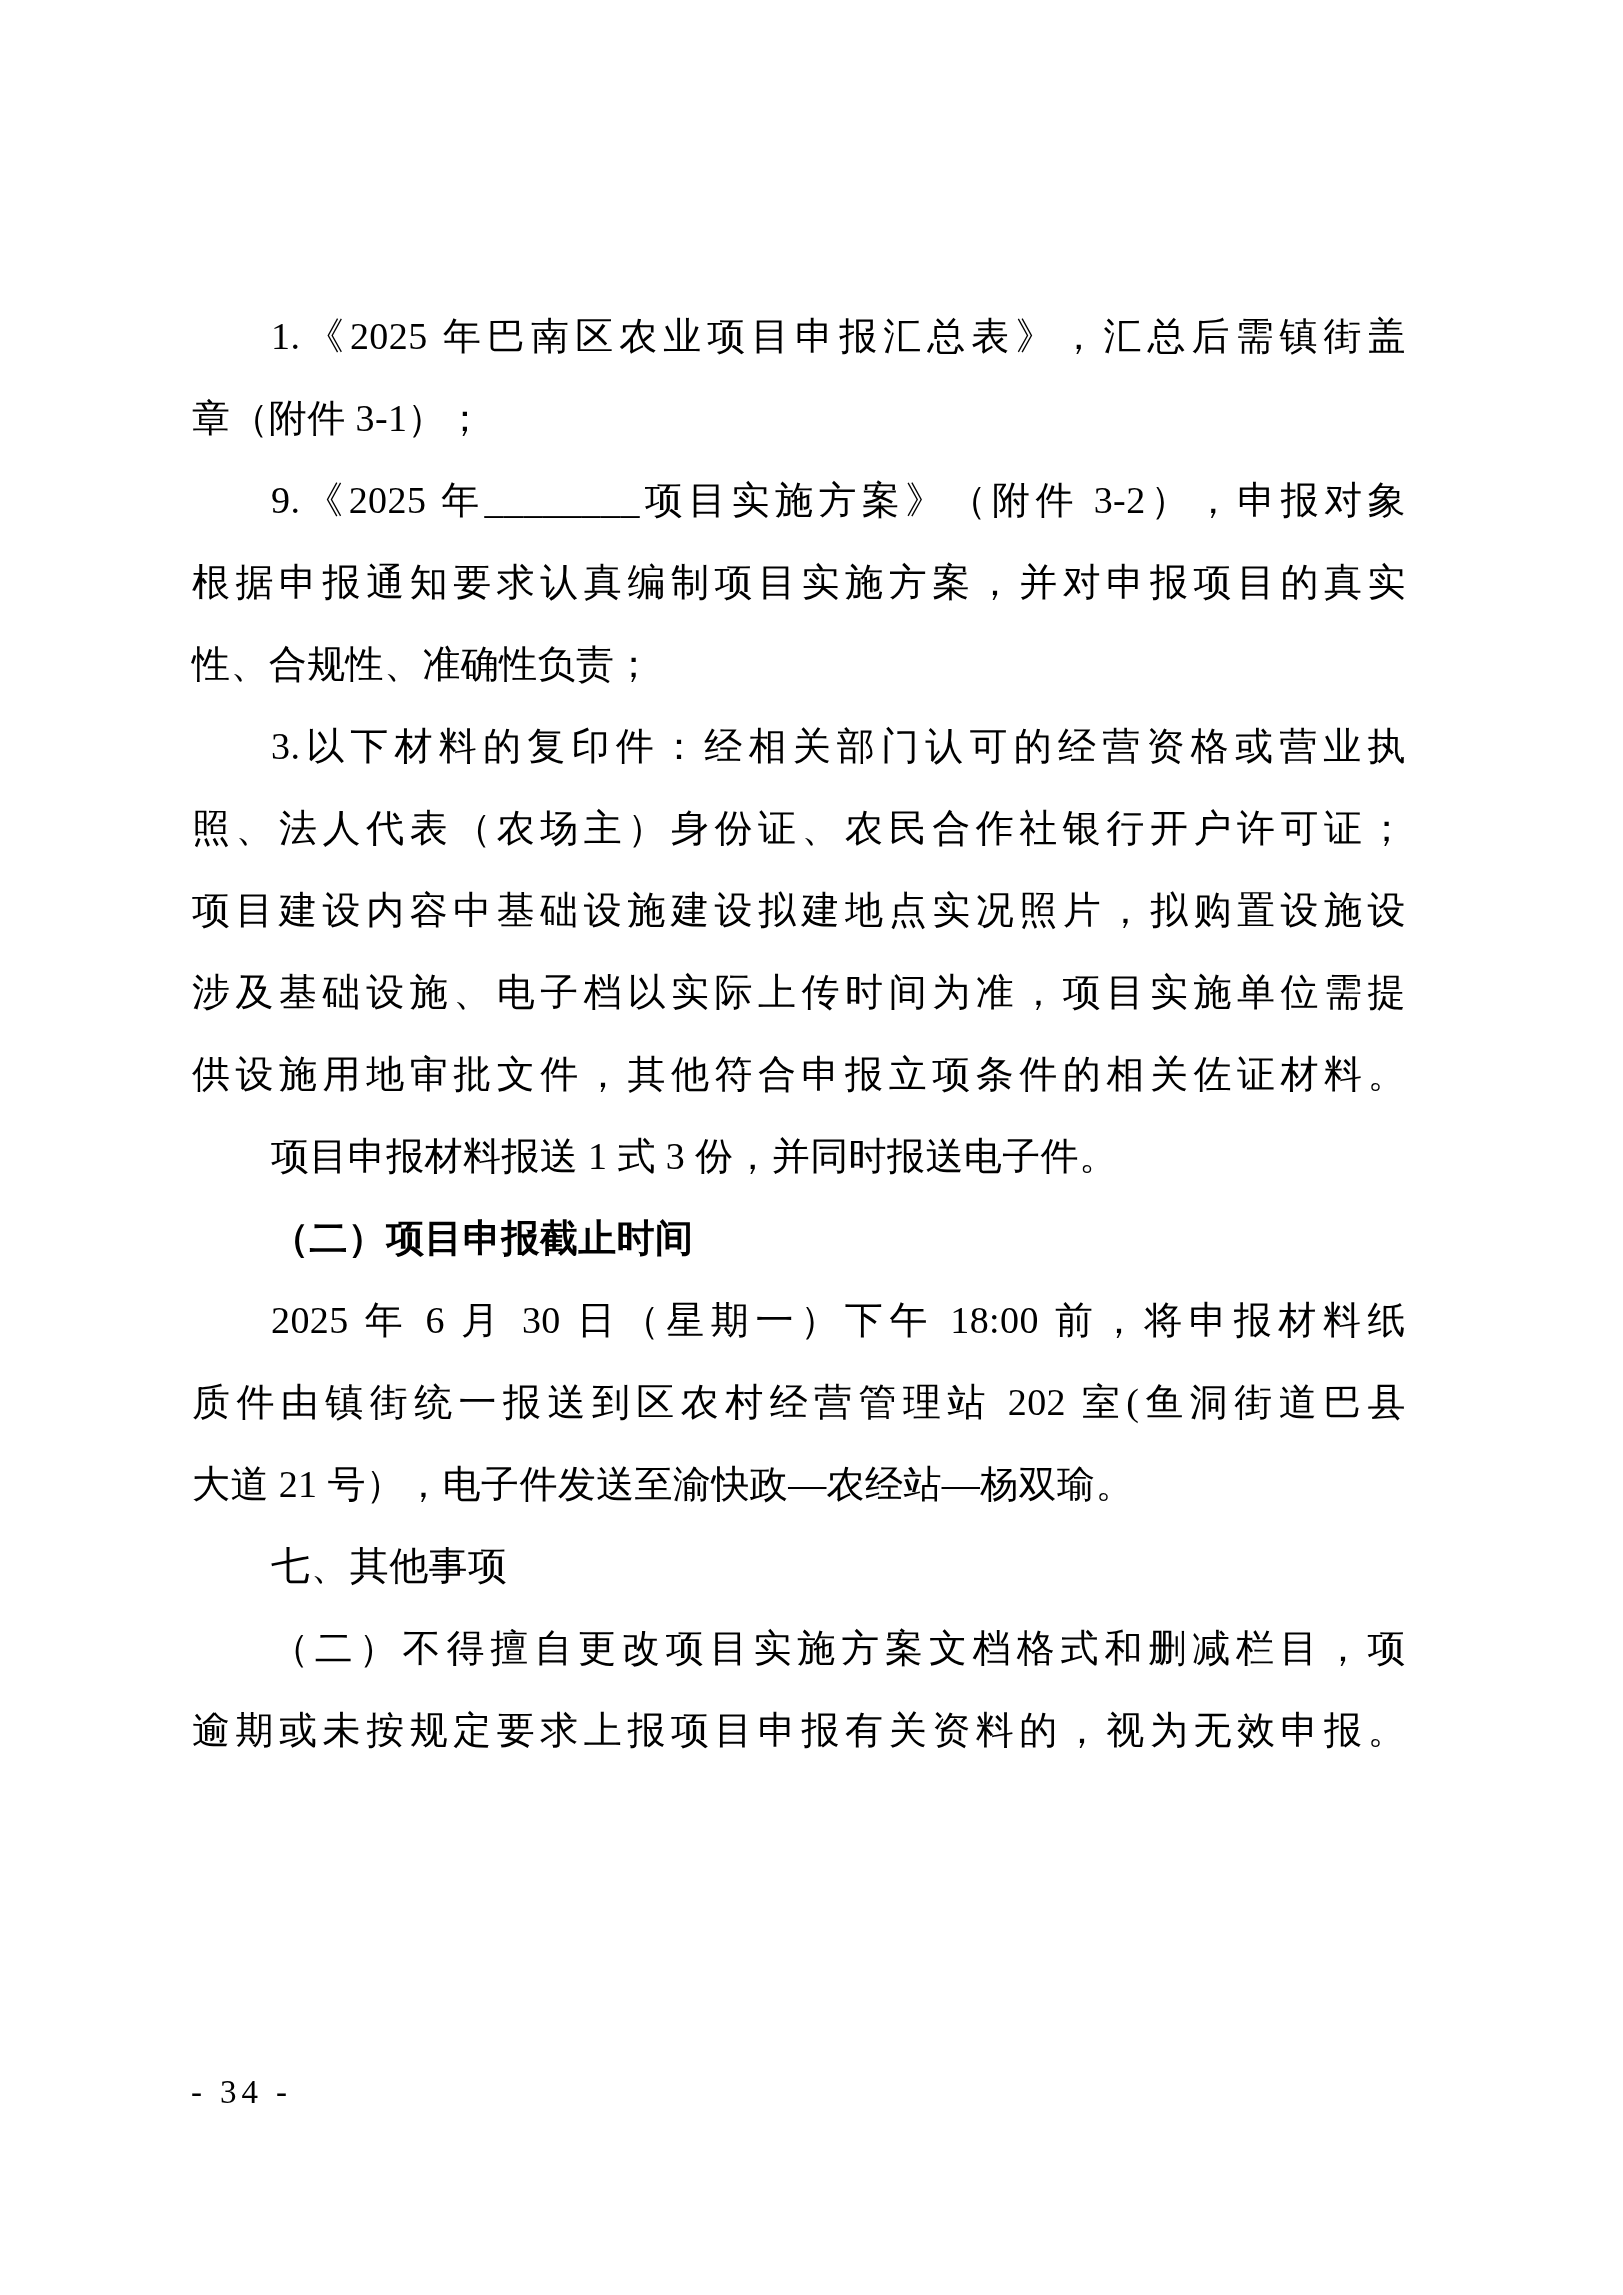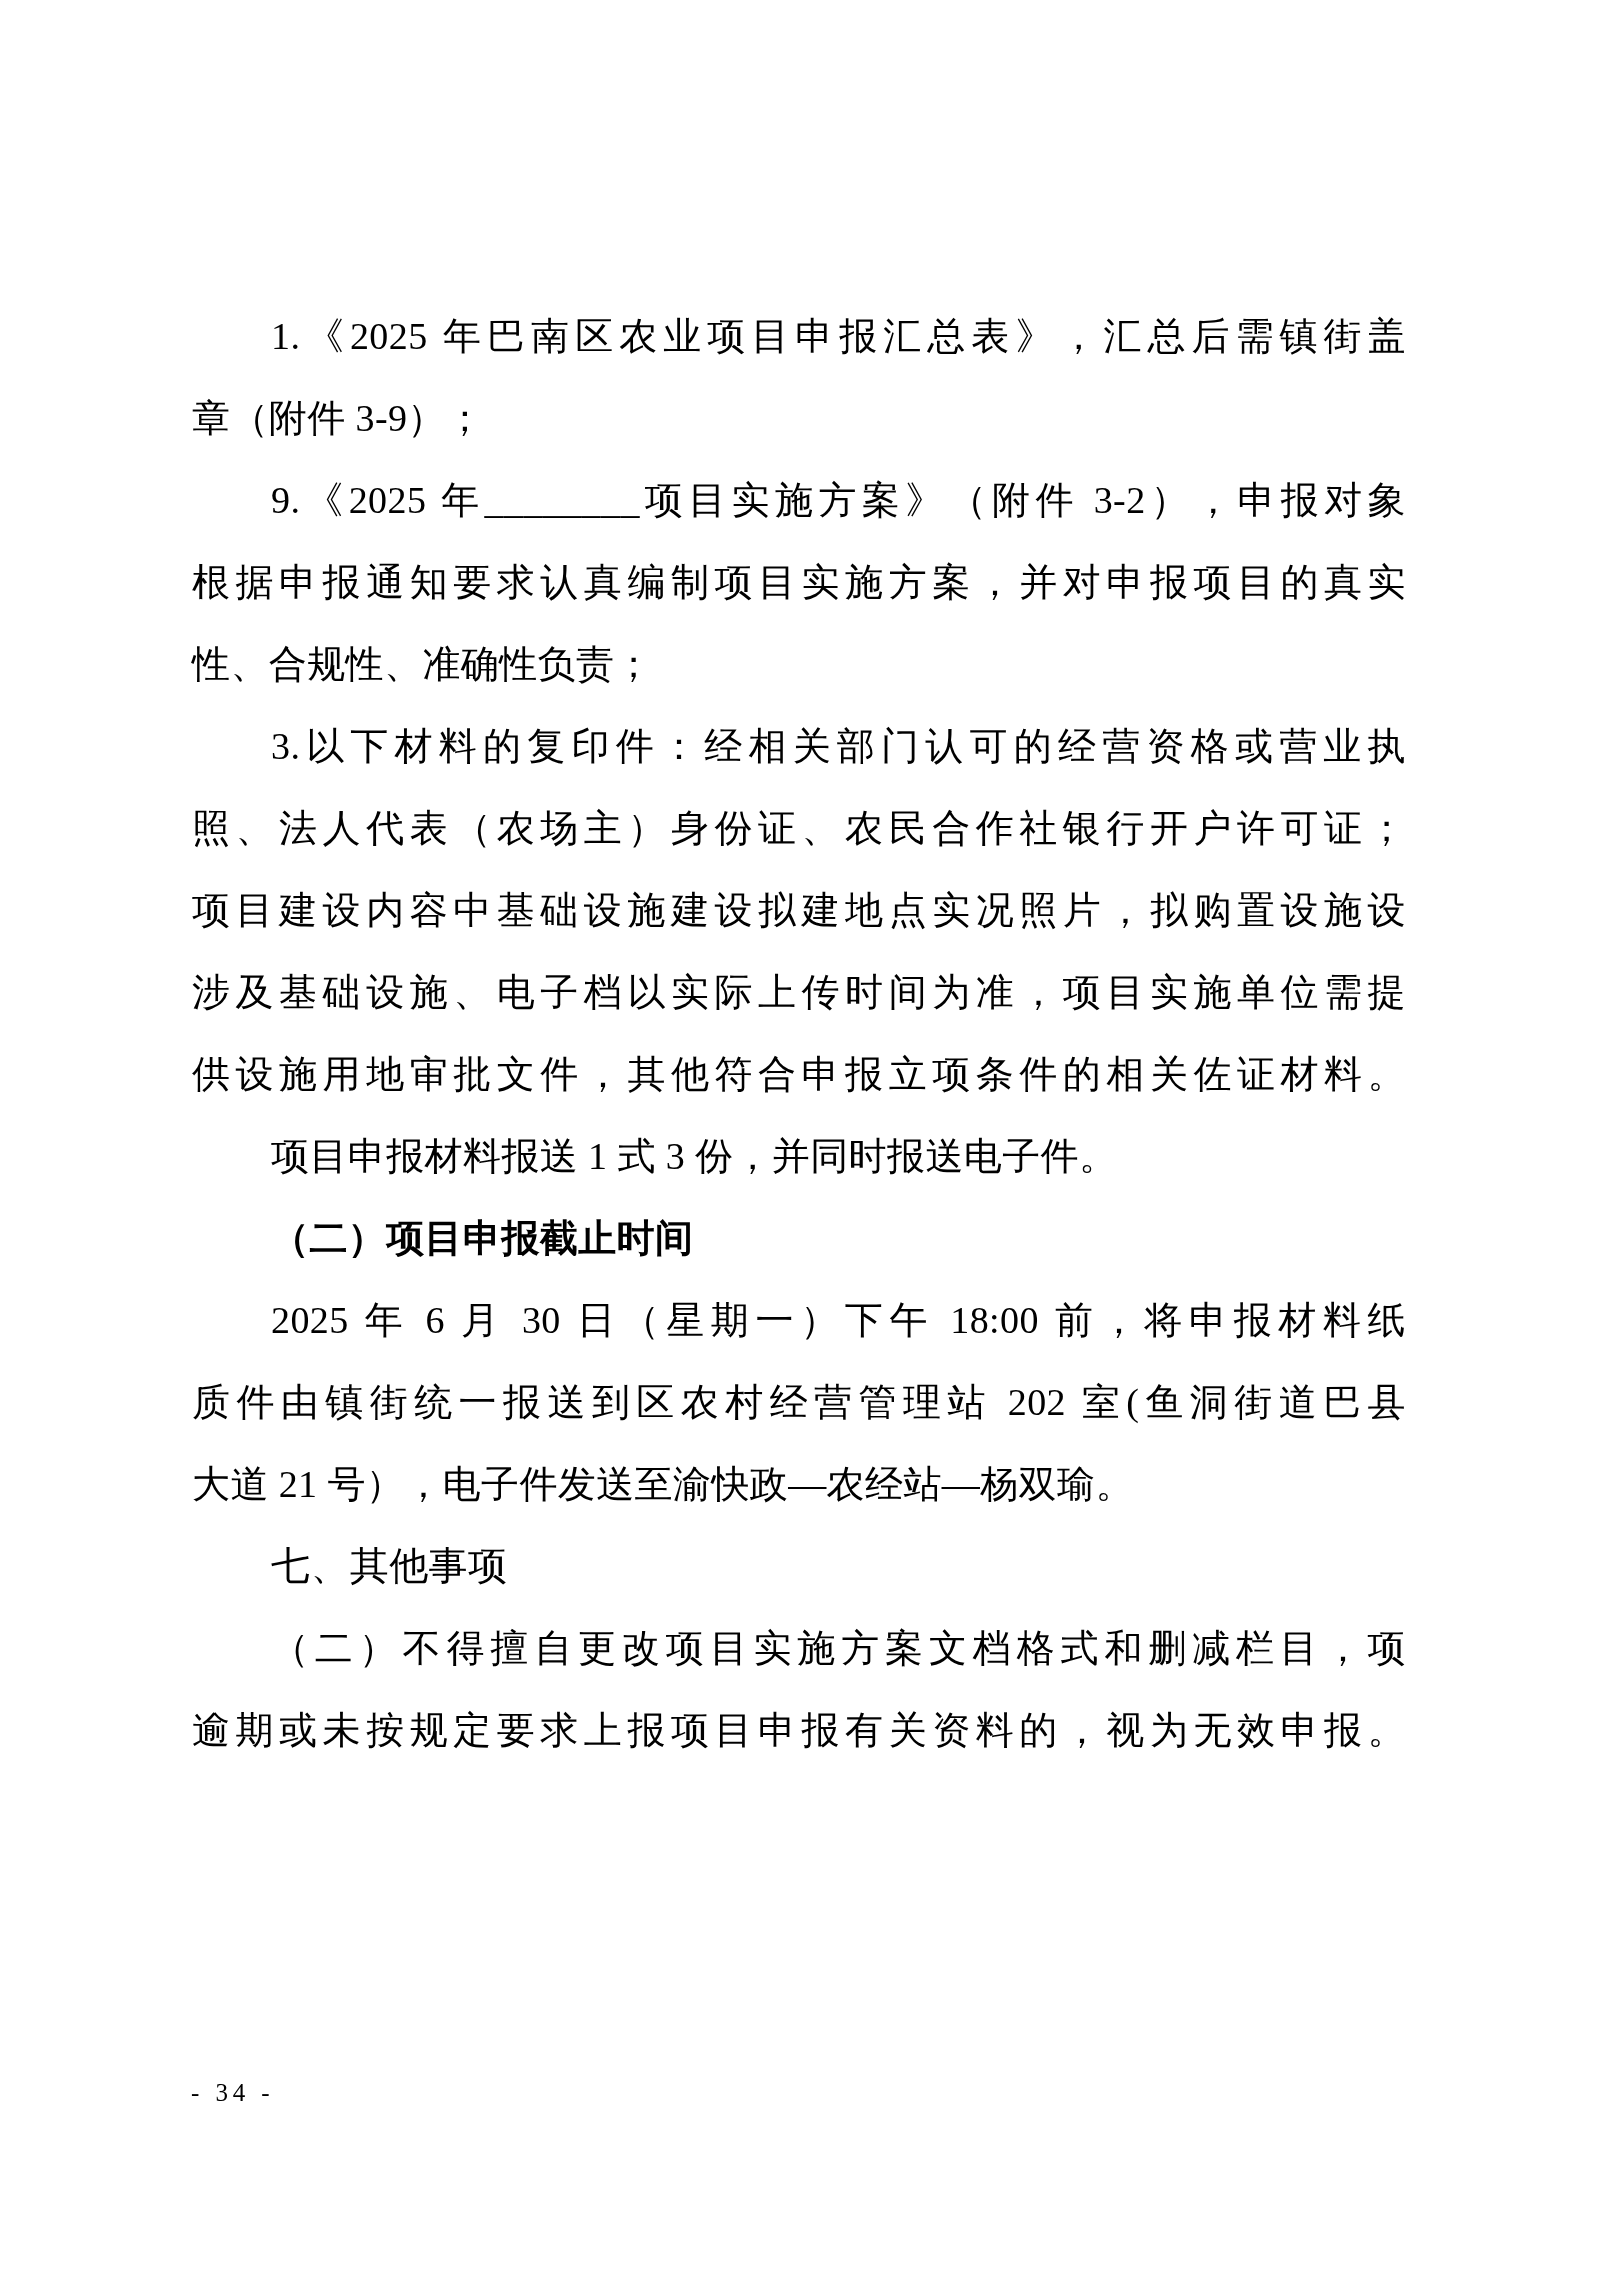--- a/index.html
+++ b/index.html
@@ -48,34 +48,34 @@
   
   .ln.hei {
     font-weight: 400;
     font-family: "Liberation Sans", "DejaVu Sans", sans-serif;
     font-size: 39px;
   }
   .page-footer {
     position: absolute;
     left: 191px;
     top: 2073px;
-    font-size: 25px;
+    font-size: 33px;
     line-height: 39px;
     letter-spacing: 4.9px;
     color: #000000;
     font-family: "Liberation Serif", "DejaVu Serif", serif;
   }
 </style>
 </head>
 <body>
 
 <div class="page">
   <div class="text-block">
     <div class="ln indent j">1.《2025 年巴南区农业项目申报汇总表》，汇总后需镇街盖</div>
-    <div class="ln">章（附件 3-9）；</div>
+    <div class="ln">章（附件 3-1）；</div>
     <div class="ln indent j">9.《2025 年________项目实施方案》（附件 3-2），申报对象</div>
     <div class="ln j">根据申报通知要求认真编制项目实施方案，并对申报项目的真实</div>
     <div class="ln">性、合规性、准确性负责；</div>
     <div class="ln indent j">3.以下材料的复印件：经相关部门认可的经营资格或营业执</div>
     <div class="ln j">照、法人代表（农场主）身份证、农民合作社银行开户许可证；</div>
     <div class="ln j">项目建设内容中基础设施建设拟建地点实况照片，拟购置设施设</div>
     <div class="ln j">涉及基础设施、电子档以实际上传时间为准，项目实施单位需提</div>
     <div class="ln j">供设施用地审批文件，其他符合申报立项条件的相关佐证材料。</div>
     <div class="ln indent">项目申报材料报送 1 式 3 份，并同时报送电子件。</div>
     <div class="ln indent kai-bold">（二）项目申报截止时间</div>

